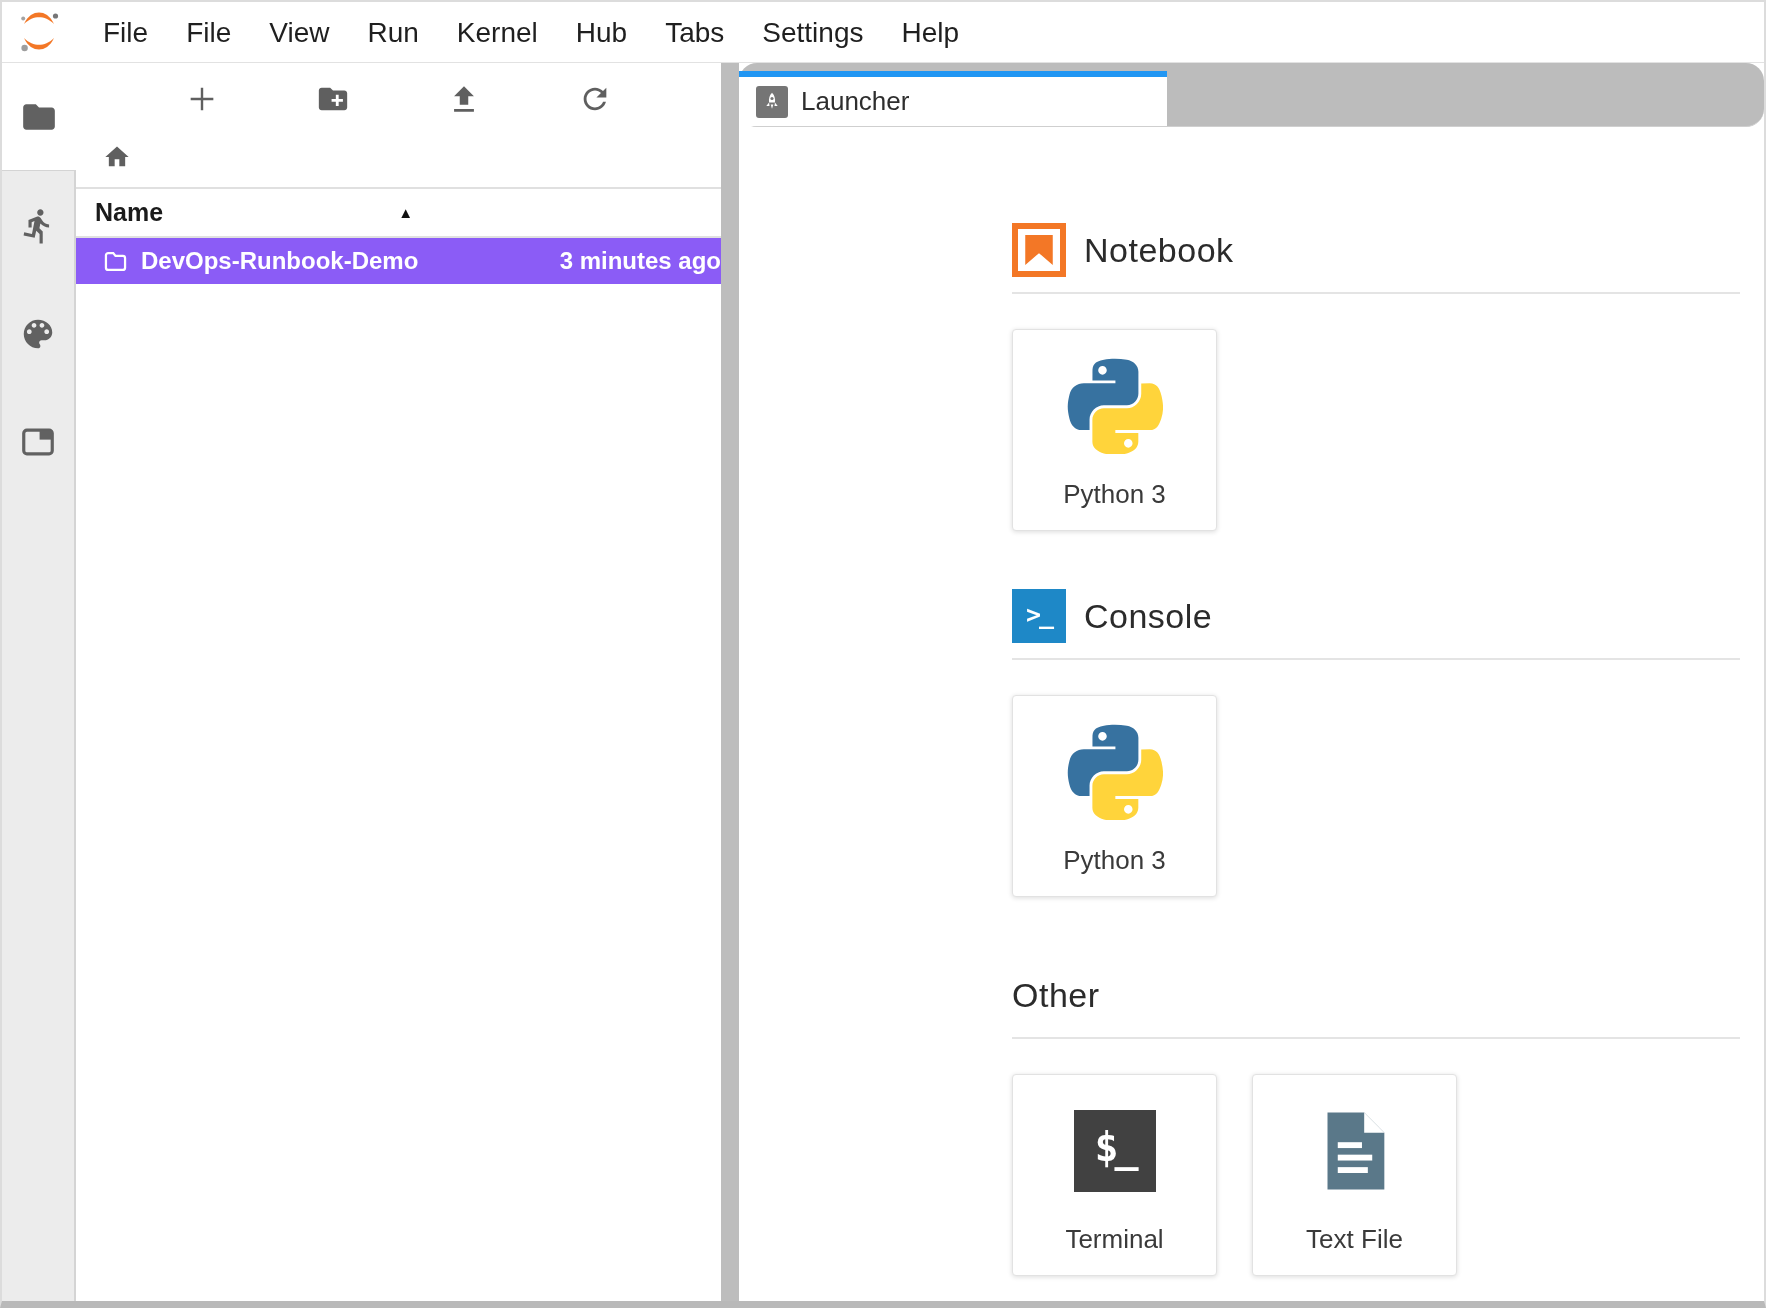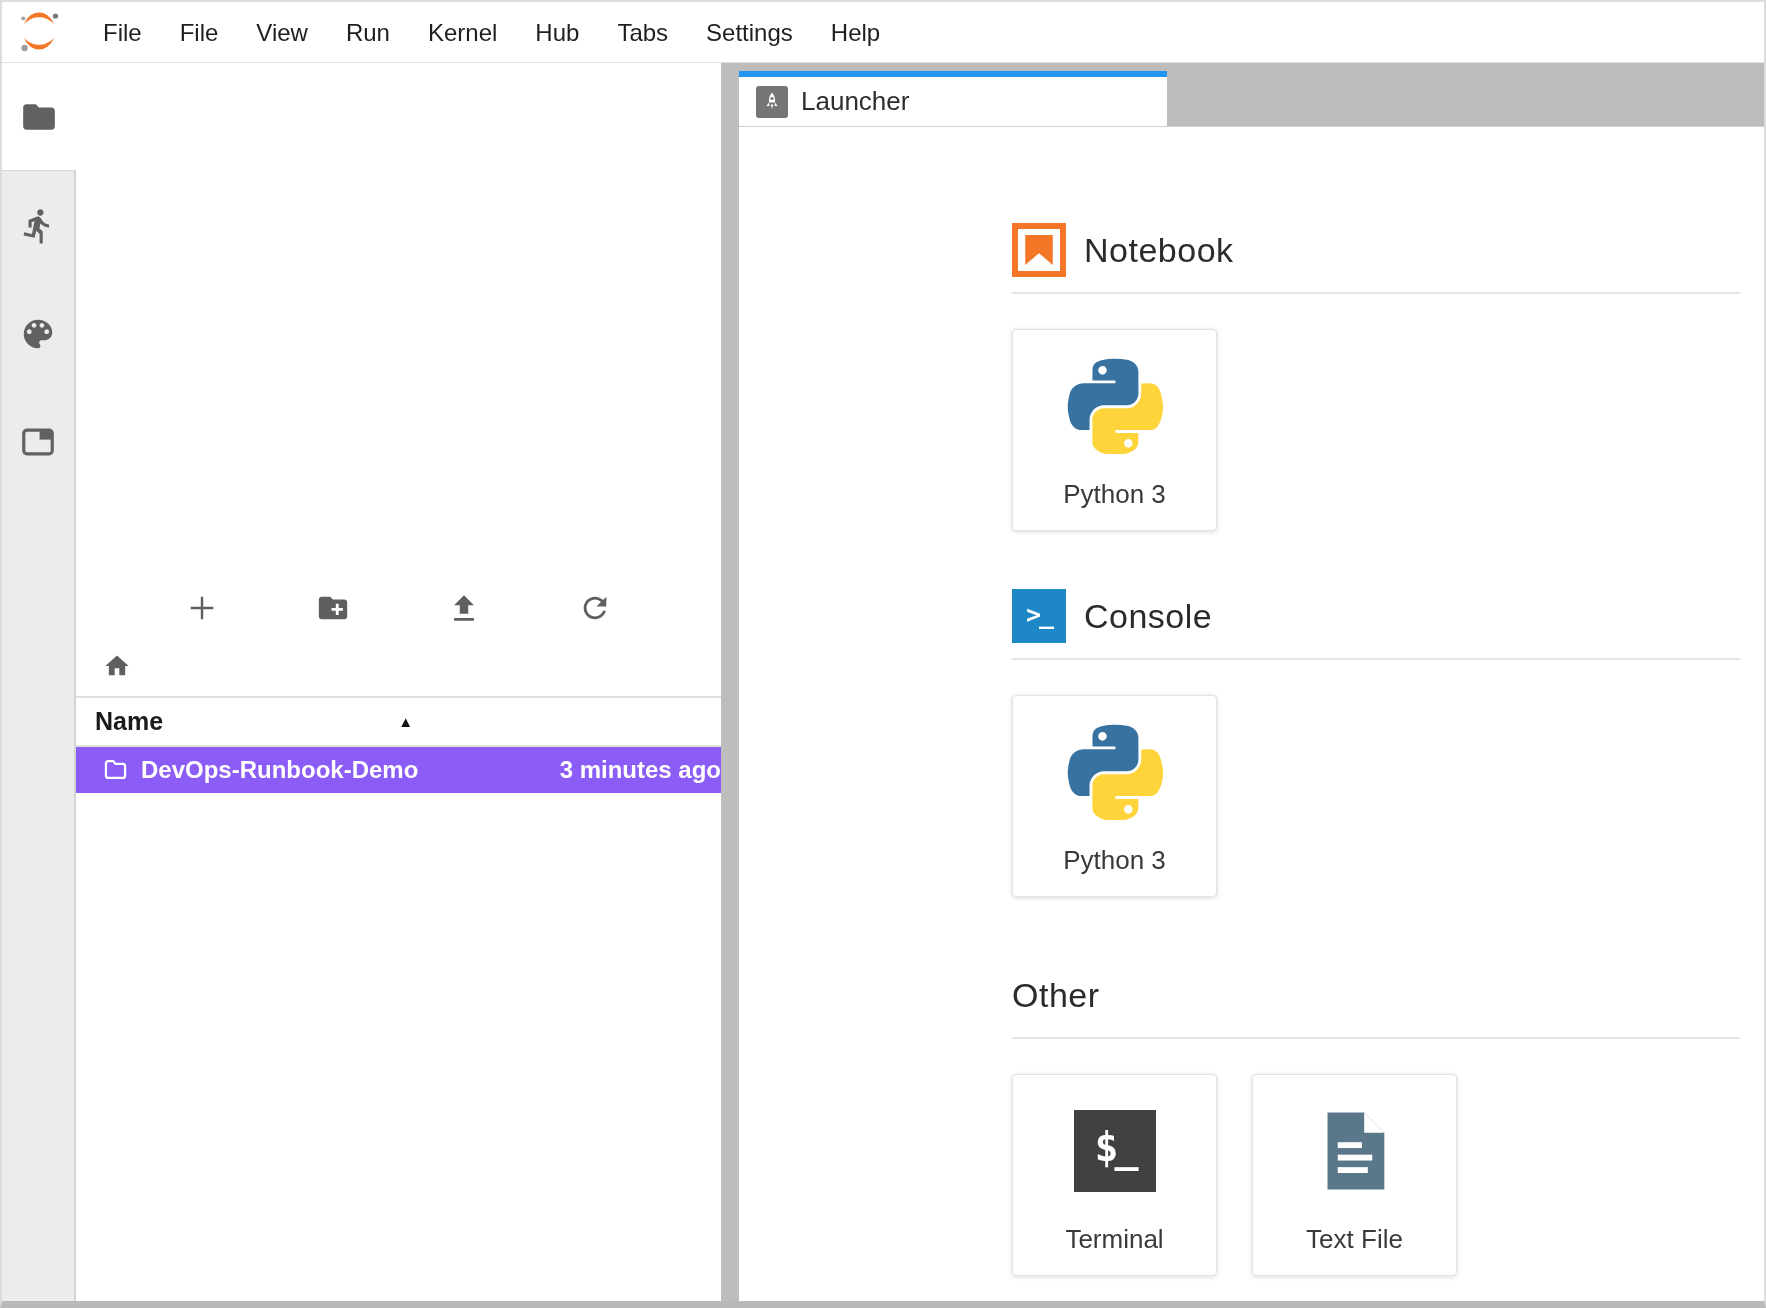--- a/index.html
+++ b/index.html
@@ -13,41 +13,41 @@
   }
 
   
   .menubar{
     height:61px; flex:0 0 61px; background:#fff;
     border-bottom:1px solid #e2e2e2;
     display:flex; align-items:center; padding-left:14px;
   }
   .logo{ width:46px; height:46px; margin-right:22px; flex:0 0 auto; }
   .menu-item{
-    font-size:24px; color:#1f1f1f; padding:0 19px; cursor:default;
+    font-size:28px; color:#1f1f1f; padding:0 19px; cursor:default;
     line-height:61px; white-space:nowrap;
   }
 
   
   .app-body{ flex:1 1 auto; display:flex; min-height:0; }
 
   
   .activitybar{ width:74px; flex:0 0 74px; background:#ececec; display:flex; flex-direction:column; }
   .ab-active{
     height:107px; background:#fff; display:flex; align-items:center; justify-content:center;
   }
   .ab-rest{
     flex:1; border-right:2px solid #d4d4d4; border-top:1px solid #d4d4d4;
     display:flex; flex-direction:column; align-items:center; padding-top:36px; gap:70px;
   }
   .ab-icon{ width:38px; height:38px; color:#616161; }
   .ab-icon svg{ width:100%; height:100%; display:block; }
 
   
-  .filebrowser{ width:645px; flex:0 0 645px; background:#fff; display:flex; flex-direction:column;justify-content:center; }
+  .filebrowser{ width:645px; flex:0 0 645px; background:#fff; display:flex; flex-direction:column; }
   .fb-toolbar{
     height:72px; display:flex; align-items:center; justify-content:space-around;
     padding:0 60px;
   }
   .tb-btn{ width:34px; height:34px; color:#5f5f5f; }
   .tb-btn svg{ width:100%; height:100%; display:block; }
   .fb-crumbs{ height:44px; display:flex; align-items:center; padding-left:27px; }
   .crumb-home{ width:28px; height:28px; color:#5f5f5f; }
   .crumb-home svg{ width:100%; height:100%; display:block; }
 
@@ -69,20 +69,21 @@
   .row-mod{ white-space:nowrap; }
 
   
   .splitter{ width:18px; flex:0 0 18px; background:#bdbdbd; }
 
   
   .main{ flex:1; display:flex; flex-direction:column; min-width:0; background:#fff; }
   .tabbar{
     height:64px; flex:0 0 64px; background:#bcbcbc; display:flex; align-items:flex-end;
     border-bottom:1px solid #cfcfcf;
+    border-radius:18px;
   }
   .tab{
     width:428px; height:55px; background:#fff; border-top:6px solid #2196F3;
     display:flex; align-items:center; padding-left:17px; gap:13px;
   }
   .tab-icon{
     width:32px; height:32px; background:#757575; border-radius:3px;
     display:flex; align-items:center; justify-content:center; flex:0 0 auto;
   }
   .tab-icon svg{ width:22px; height:22px; display:block; }

